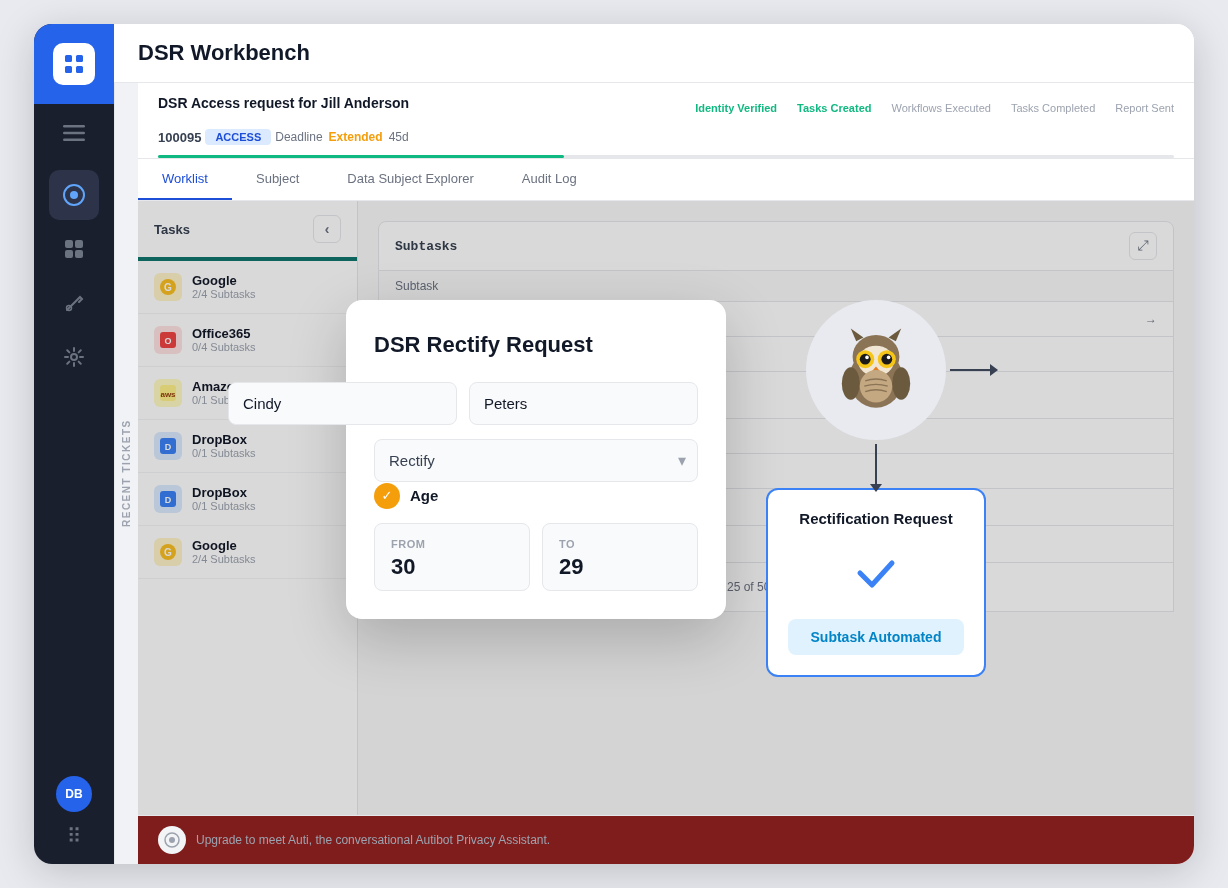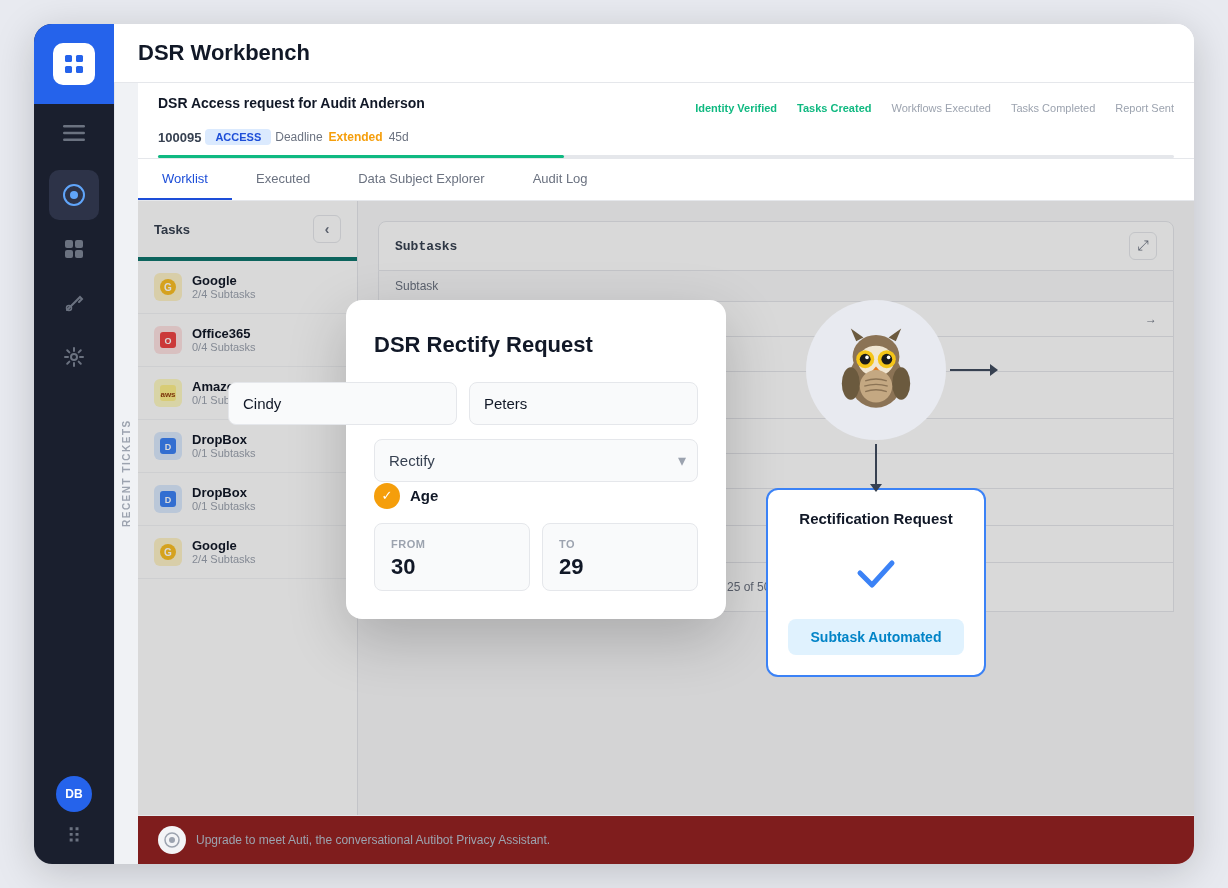--- a/index.html
+++ b/index.html
@@ -676,21 +676,21 @@
 
     <div class="ticket-area">
 
       <div class="recent-tickets-strip">RECENT TICKETS</div>
 
       <div class="ticket-panel">
 
         <div class="ticket-header">
           <div style="display:flex; align-items:center; justify-content:space-between; margin-bottom:8px;">
             <div class="ticket-info-row">
-              <span class="ticket-title">DSR Access request for Audit Anderson</span>
+              <span class="ticket-title">DSR Access request for Jill Anderson</span>
             </div>
 
             <div style="display:flex; gap:20px; align-items:center;">
               <span style="font-size:11px; color:#10b981; font-weight:600;">Identity Verified</span>
               <span style="font-size:11px; color:#10b981; font-weight:600;">Tasks Created</span>
               <span style="font-size:11px; color:#9ca3af;">Workflows Executed</span>
               <span style="font-size:11px; color:#9ca3af;">Tasks Completed</span>
               <span style="font-size:11px; color:#9ca3af;">Report Sent</span>
             </div>
           </div>
@@ -704,21 +704,21 @@
             </span>
           </div>
 
           <div style="height:3px; background:#e5e7eb; border-radius:2px; margin-bottom:0;">
             <div style="width:40%; height:3px; background:#10b981; border-radius:2px;"></div>
           </div>
         </div>
 
         <div class="ticket-tabs">
           <div class="tab-item active">Worklist</div>
-          <div class="tab-item">Executed</div>
+          <div class="tab-item">Subject</div>
           <div class="tab-item">Data Subject Explorer</div>
           <div class="tab-item">Audit Log</div>
         </div>
 
         <div class="content-body">
 
           <div class="tasks-panel">
             <div class="tasks-header">
               <span>Tasks</span>
               <div class="nav-arrow">‹</div>

